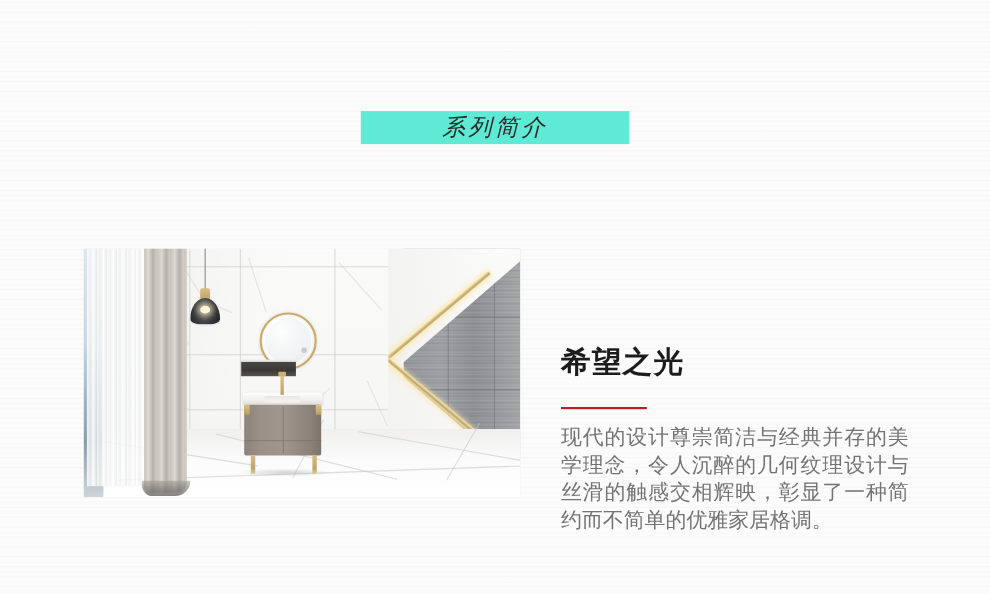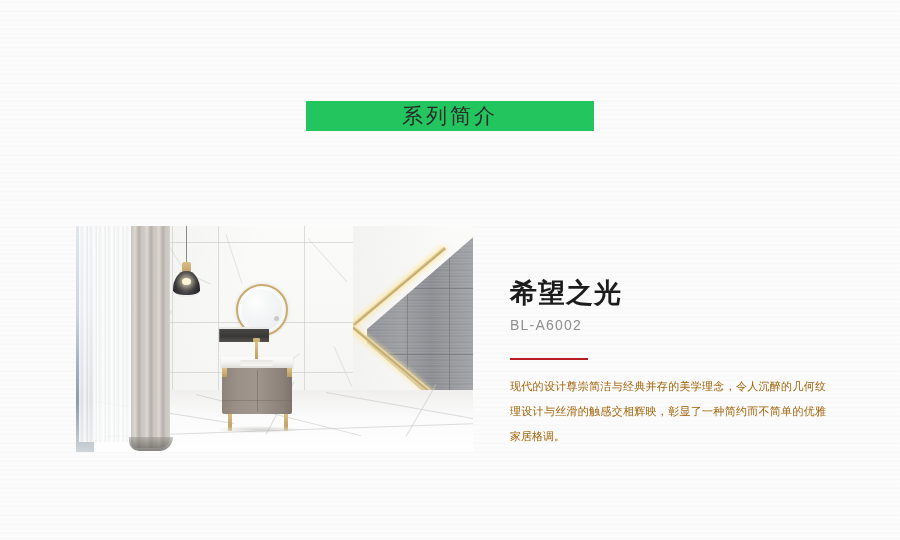--- a/index.html
+++ b/index.html
@@ -52,28 +52,29 @@
     white-space: nowrap;
   }
 
   .header-cn-wrap {
     margin-top: 7px;
     text-align: center;
   }
 
   .header-cn {
     display: inline-block;
-    background: #22c55e;
+    background: #5eead4;
     color: #2a2a2a;
     font-size: 21px;
     line-height: 30px;
-    width: 288px;
+    width: 244px;
     height: 30px;
     letter-spacing: 3px;
     font-family: "DejaVu Sans", "Liberation Sans", sans-serif;
+    font-style: italic;
   }
 
   
   .photo {
     position: absolute;
     left: 76px;
     top: 226px;
     width: 397px;
     height: 226px;
     overflow: hidden;
@@ -386,40 +387,41 @@
     top: 276px;
     width: 330px;
   }
   .info-title {
     font-size: 27px;
     font-weight: bold;
     color: #1c1c1c;
     line-height: 33px;
     letter-spacing: 1px;
     font-family: "DejaVu Sans", "Liberation Sans", sans-serif;
+    margin-top: 37px;
   }
   .info-model {
     margin-top: 7px;
     font-size: 14px;
     color: #8e8e8e;
     letter-spacing: 1.2px;
     line-height: 18px;
   }
   .info-rule {
     margin-top: 24px;
     width: 78px;
     height: 2px;
     background: #bb1e22;
   }
   .info-desc {
     margin-top: 14px;
     width: 316px;
-    font-size: 11px;
+    font-size: 19px;
     line-height: 25px;
-    color: #a16207;
+    color: #737373;
     text-align: justify;
     font-family: "DejaVu Sans", "Liberation Sans", sans-serif;
   }
 </style>
 </head>
 <body>
 
 <div class="page">
 
   <div class="header">
@@ -500,18 +502,17 @@
     <div class="cab-trim r"></div>
     <div class="cab-lip"></div>
     <div class="leg l"></div>
     <div class="leg r"></div>
     <div class="vanity-shadow"></div>
 
   </div>
 
   <div class="info">
     <div class="info-title">希望之光</div>
-    <div class="info-model">BL-A6002</div>
     <div class="info-rule"></div>
     <div class="info-desc">现代的设计尊崇简洁与经典并存的美学理念，令人沉醉的几何纹理设计与丝滑的触感交相辉映，彰显了一种简约而不简单的优雅家居格调。</div>
   </div>
 
 </div>
 
 </body></html>

